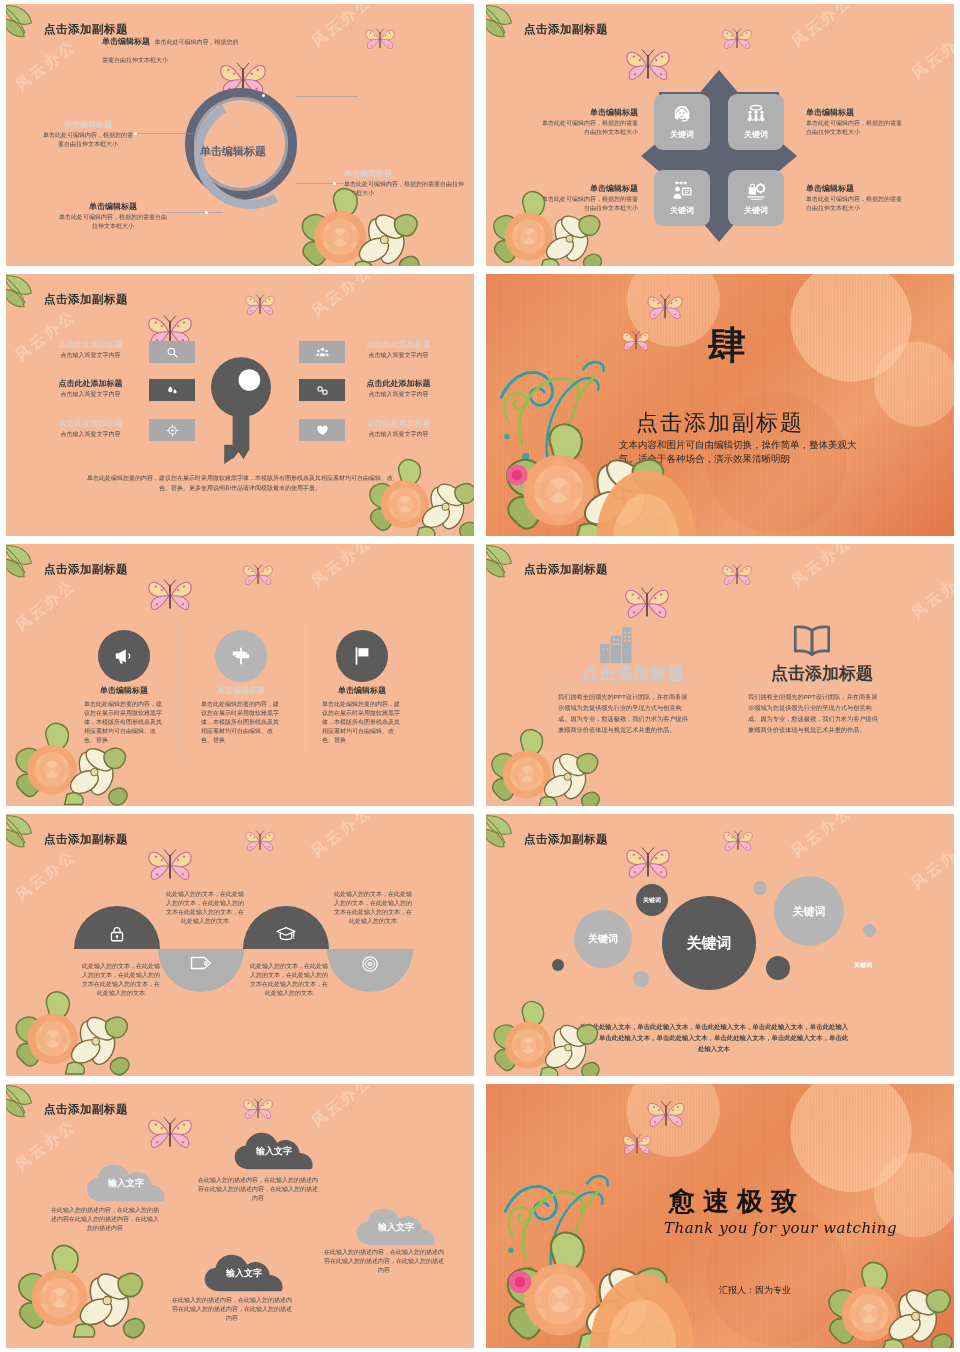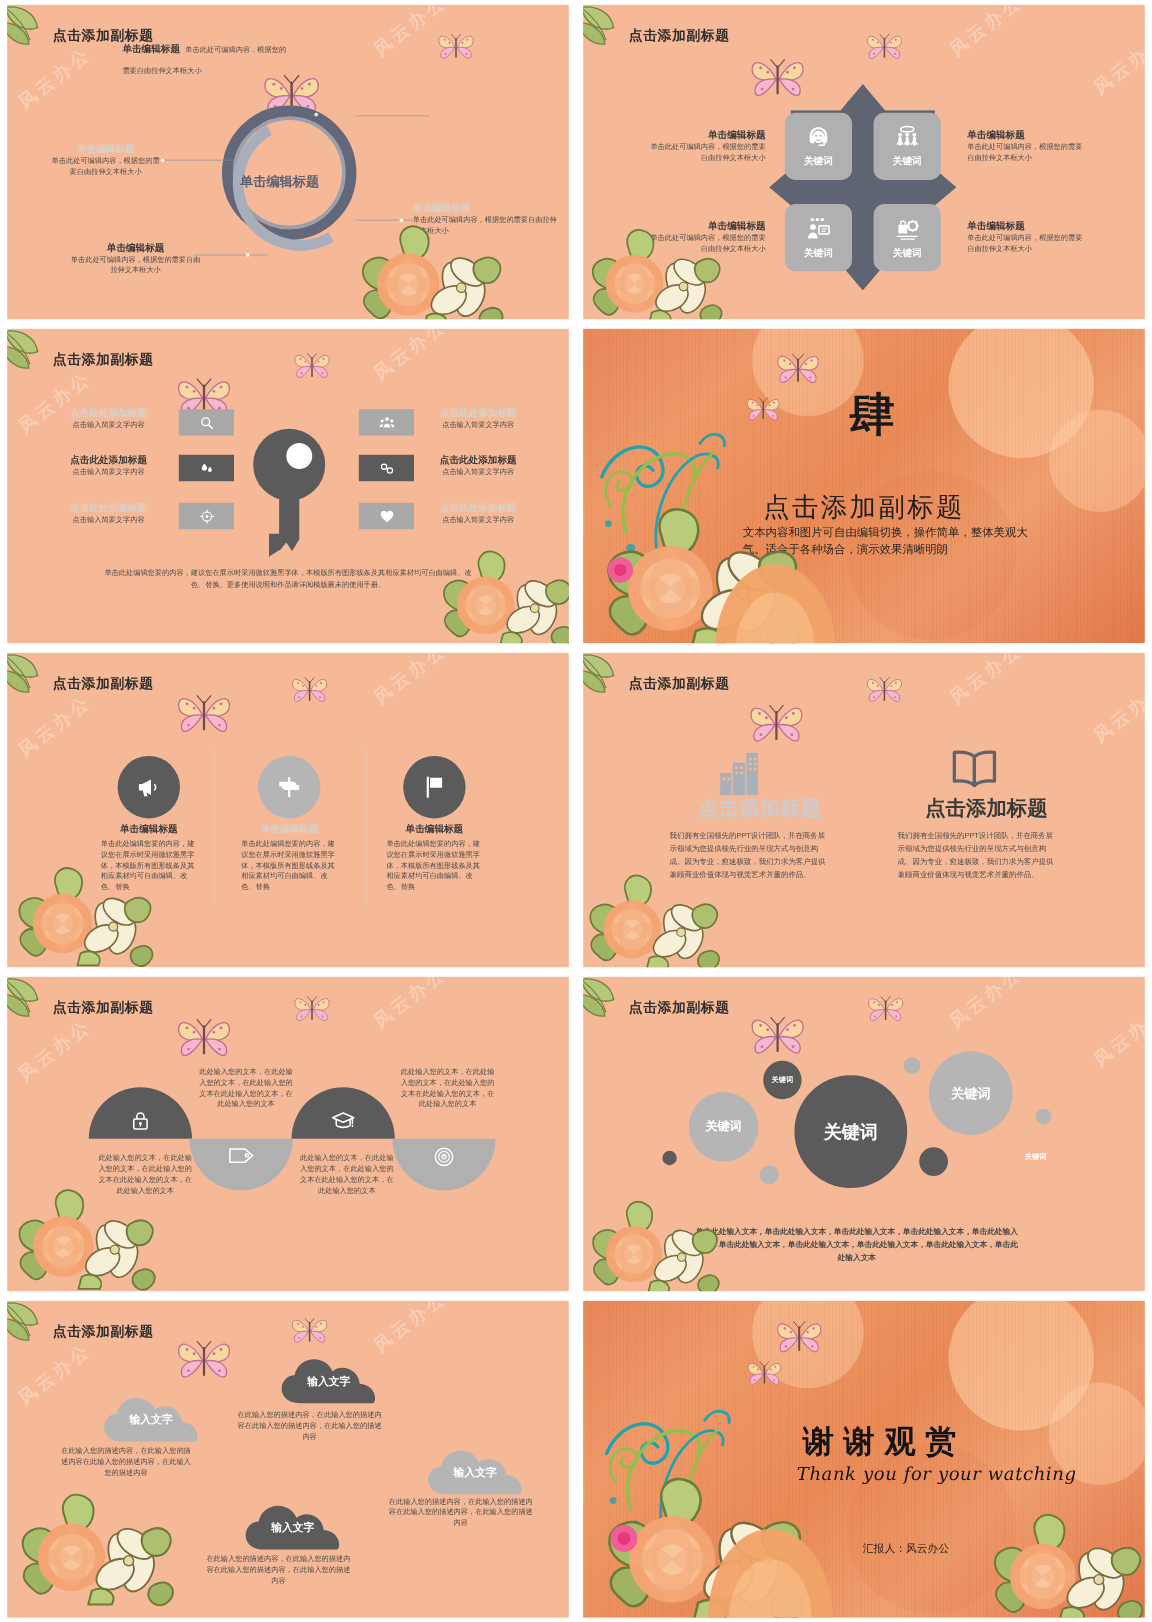--- a/index.html
+++ b/index.html
@@ -973,23 +973,23 @@
       <svg style="position:absolute;left:12px;top:62px;width:130px;height:140px">
           <use href="#ic-vines"></use>
         </svg>
       <svg class="bfly" style="left:160px;top:14px;width:40px;height:34px">
           <use href="#ic-butterfly"></use>
         </svg>
       <svg class="bfly" style="left:136px;top:48px;width:30px;height:26px">
           <use href="#ic-butterfly"></use>
         </svg>
 
-      <div class="thanks-cn" style="left:183px;top:100px">谢谢观赏</div>
+      <div class="thanks-cn" style="left:183px;top:100px">愈速极致</div>
       <div class="thanks-en" style="left:178px;top:135px">Thank you for your watching</div>
-      <div class="reporter" style="left:233px;top:200px">汇报人：风云办公</div>
+      <div class="reporter" style="left:233px;top:200px">汇报人：因为专业</div>
 
       <svg class="flowers" style="left:8px;top:140px;width:190px;height:126px">
           <use href="#ic-flowers"></use>
         </svg>
       <div style="position:absolute;left:104px;top:190px;width:104px;height:74px;border-radius:50% 50% 0 0;background:radial-gradient(ellipse at 50% 100%, #f7b77e 0 46%, #f2a368 47% 70%, transparent 71%);opacity:.95"></div>
       <div style="position:absolute;left:16px;top:182px;width:36px;height:32px;background:radial-gradient(circle, #e8397c 0 22%, #ef5e95 23% 46%, transparent 47%)"></div>
       <svg class="flowers" style="left:330px;top:172px;width:150px;height:96px">
           <use href="#ic-flowers"></use>
         </svg>
     </div>

